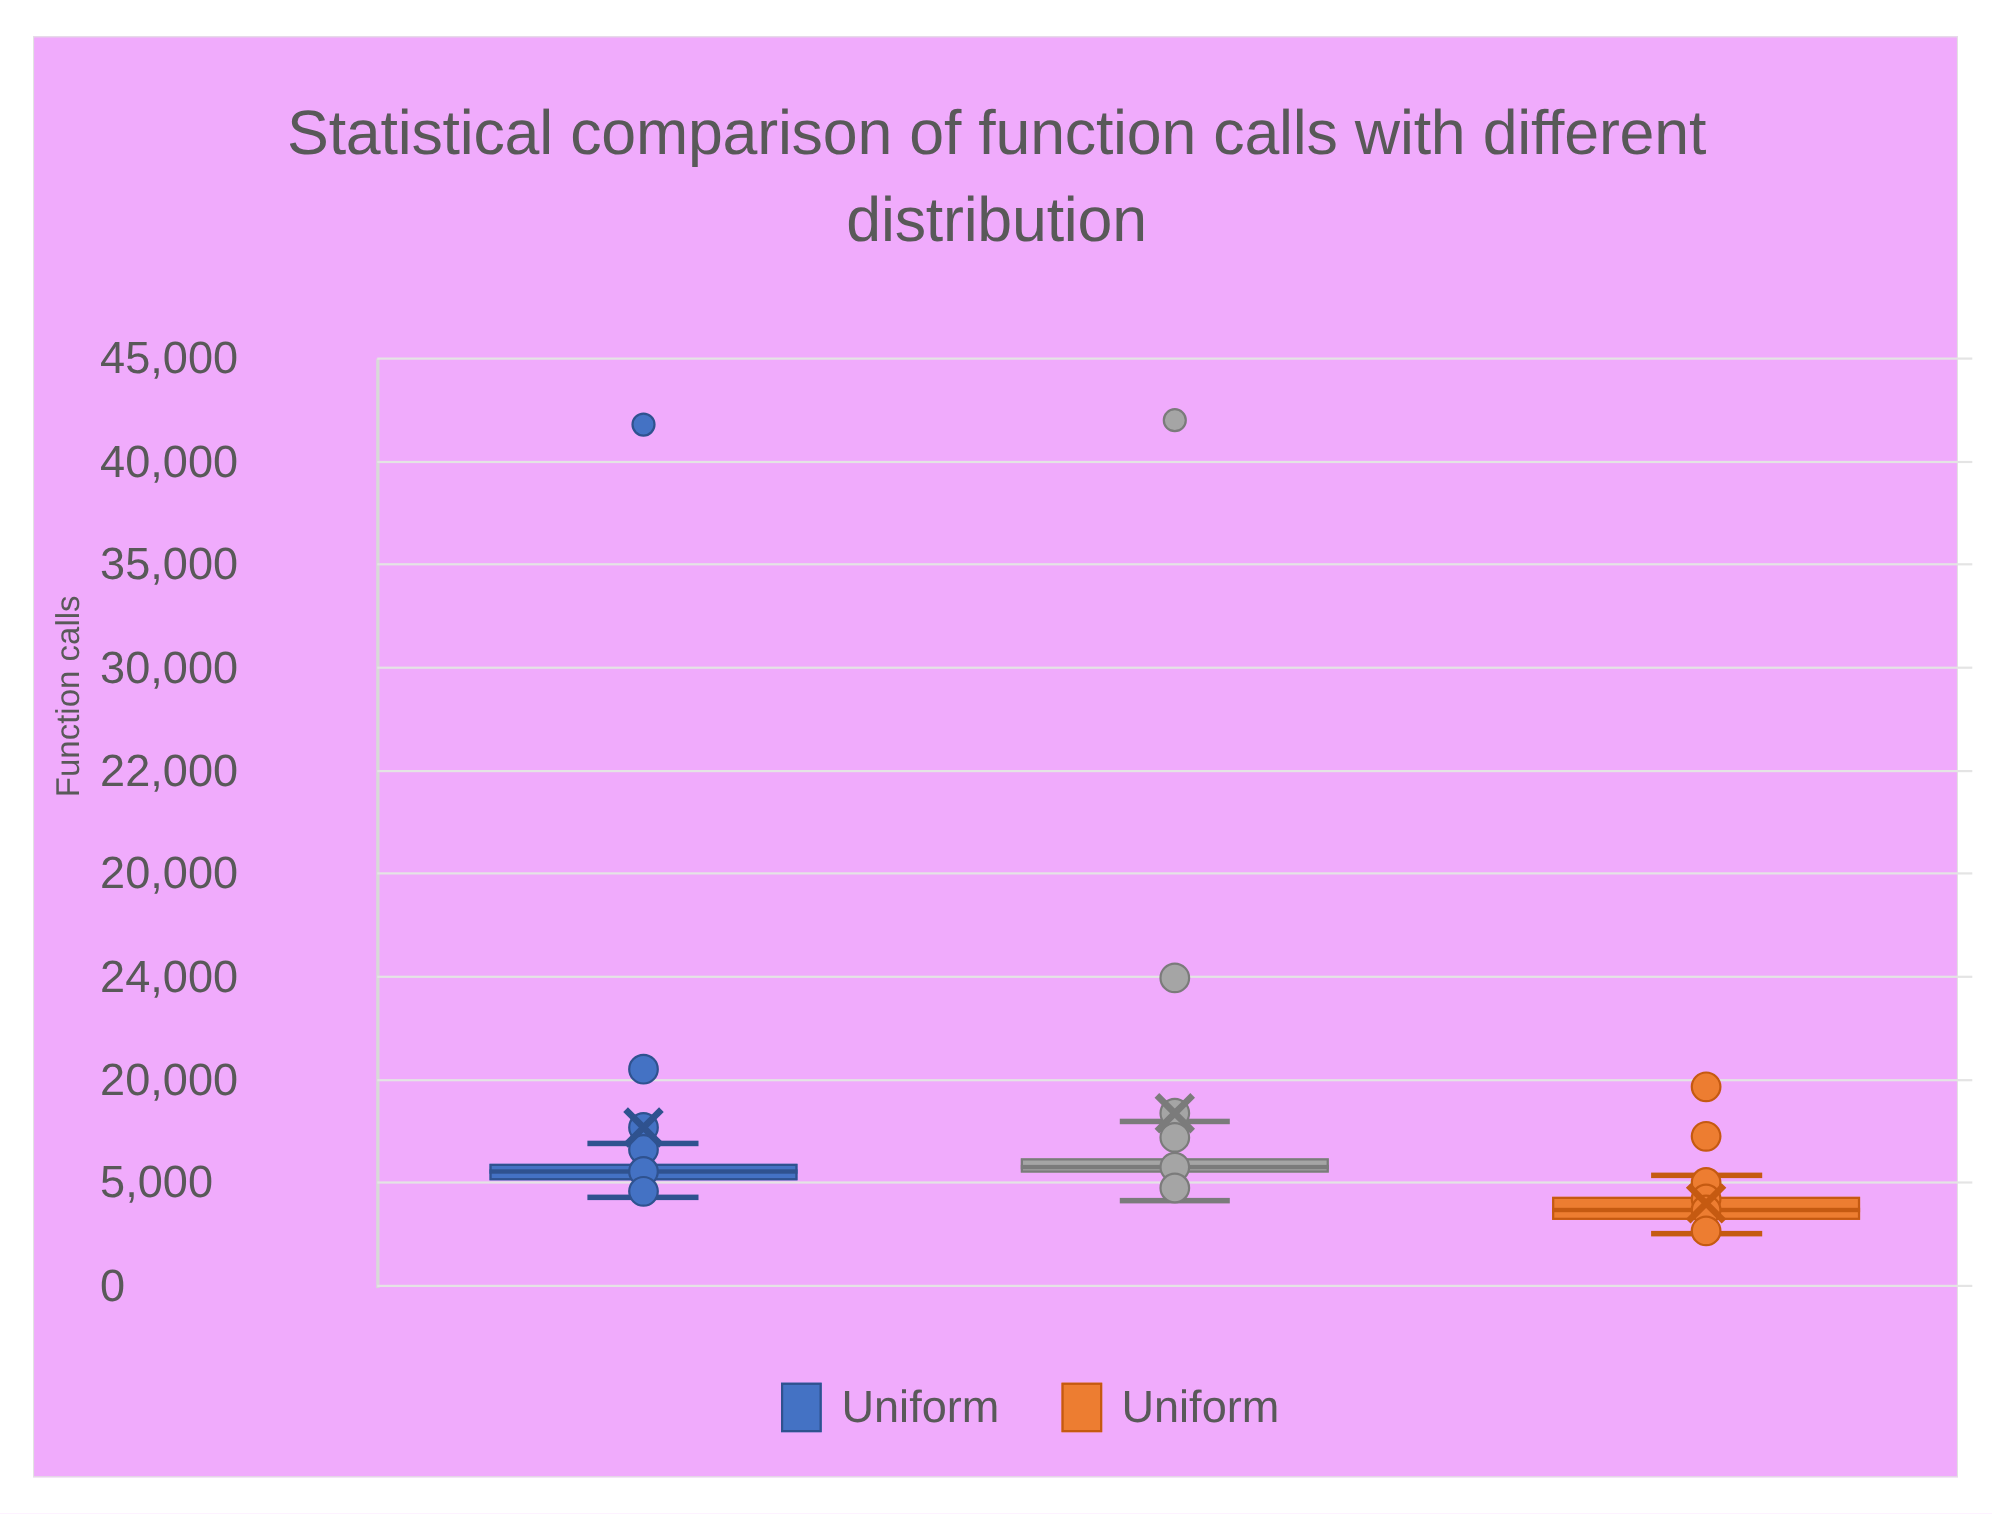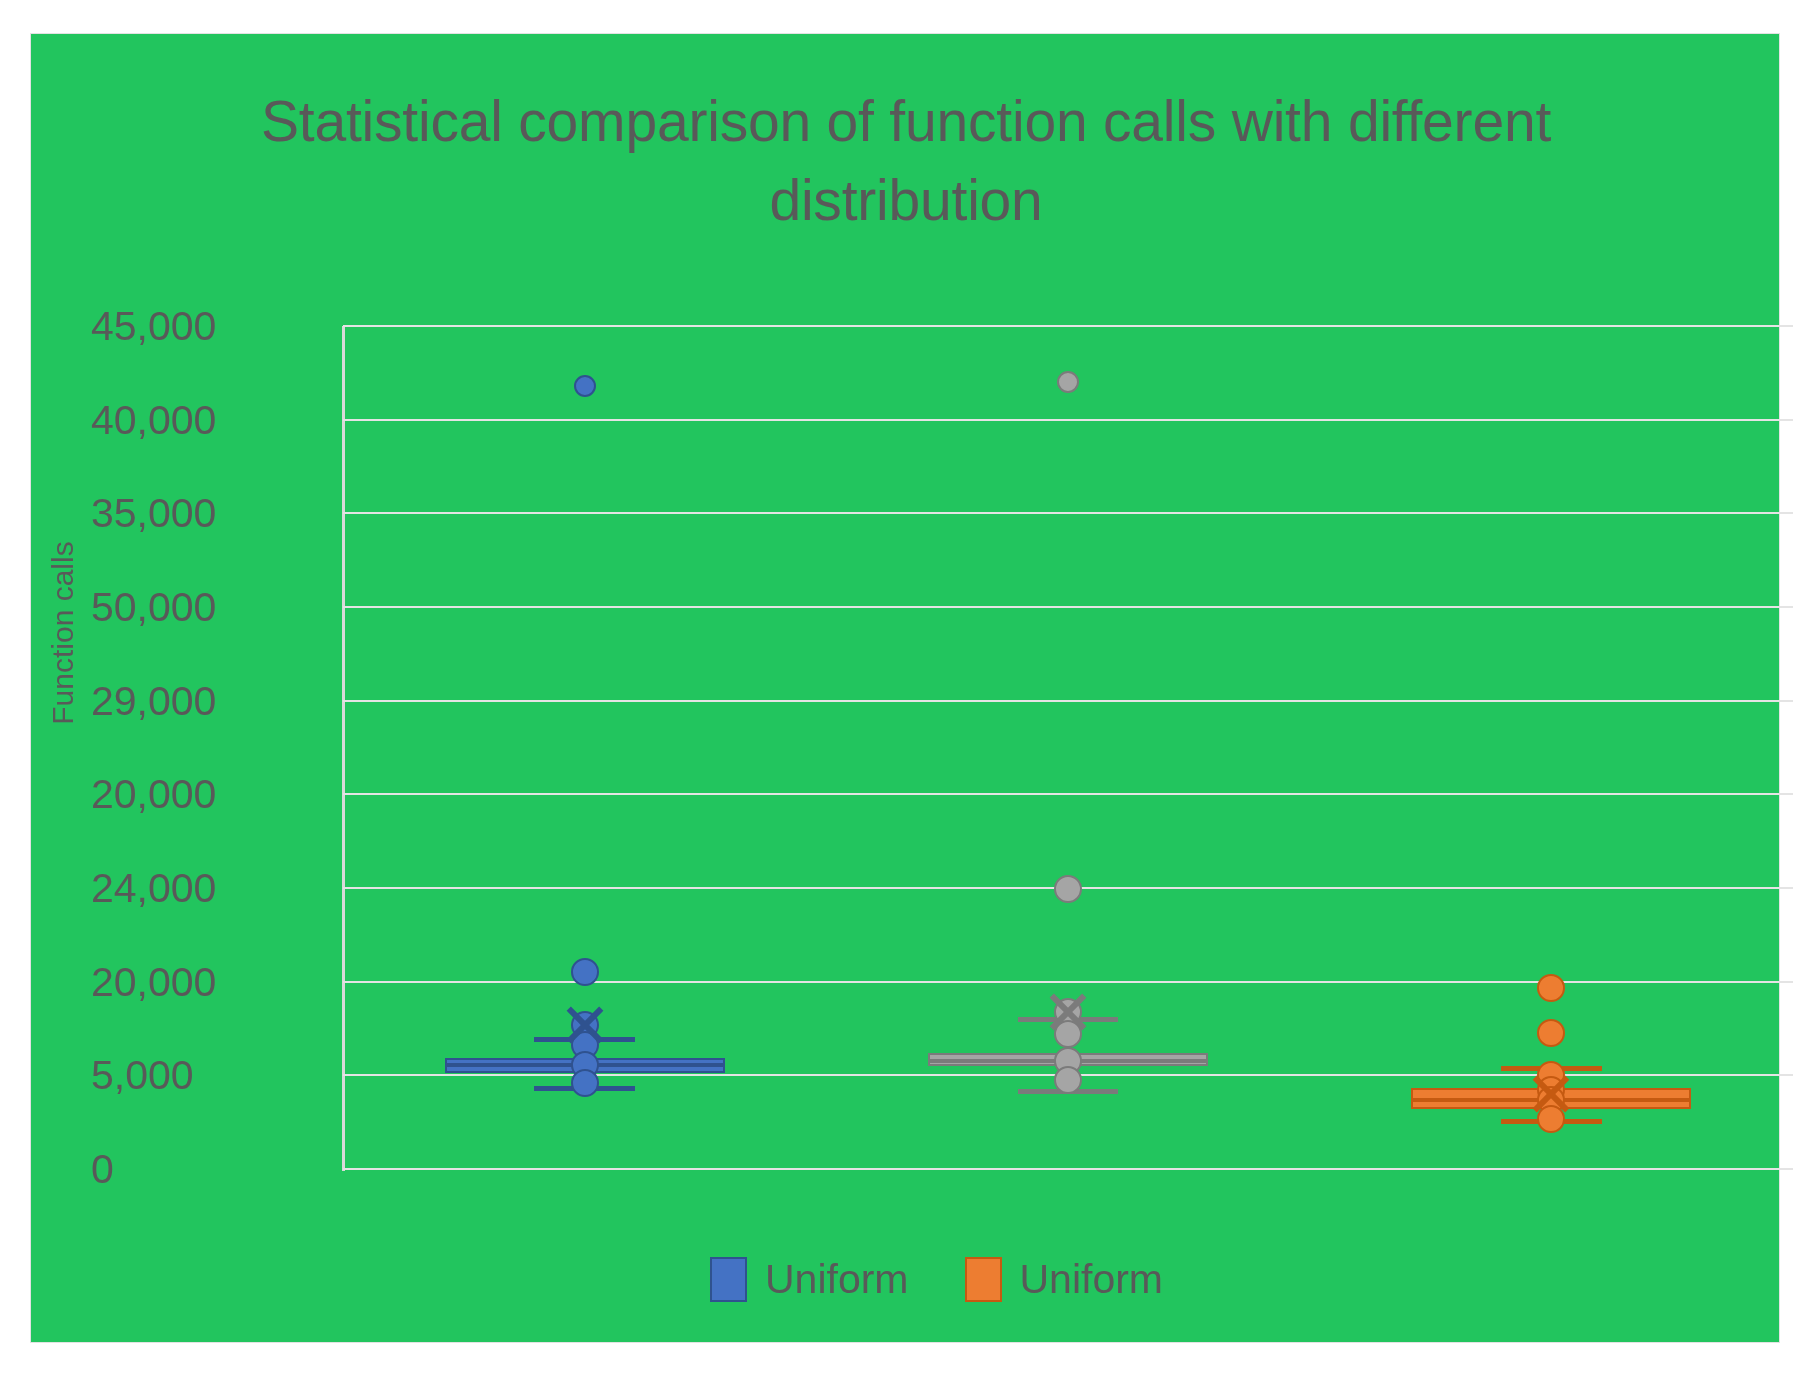--- a/index.html
+++ b/index.html
@@ -13,21 +13,21 @@
     font-family: "Liberation Sans", sans-serif;
     overflow: hidden;
   }
   #chart-frame {
     position: absolute;
     left: 30px;
     top: 33px;
     width: 1750px;
     height: 1310px;
     border: 1px solid #e2e2e2;
-    background: #22c55e;
+    background: #f0abfc;
     box-sizing: border-box;
   }
   #chart-title {
     position: absolute;
     left: 110px;
     top: 48px;
     width: 1530px;
     text-align: center;
     font-size: 57px;
     line-height: 1.38;
@@ -166,22 +166,22 @@
 <div id="chart-frame">
 
   <div id="chart-title">Statistical comparison of function calls with different distribution</div>
 
   <div id="y-axis-title">Function calls</div>
 
   <div id="ytick-layer">
       <div class="ytick-label" style="top: 0px;">45,000</div>
       <div class="ytick-label" style="top: 93.6667px;">40,000</div>
       <div class="ytick-label" style="top: 187.333px;">35,000</div>
-      <div class="ytick-label" style="top: 281px;">50,000</div>
-      <div class="ytick-label" style="top: 374.667px;">29,000</div>
+      <div class="ytick-label" style="top: 281px;">30,000</div>
+      <div class="ytick-label" style="top: 374.667px;">22,000</div>
       <div class="ytick-label" style="top: 468.333px;">20,000</div>
       <div class="ytick-label" style="top: 562px;">24,000</div>
       <div class="ytick-label" style="top: 655.667px;">20,000</div>
       <div class="ytick-label" style="top: 749.333px;">5,000</div>
       <div class="ytick-label" style="top: 843px;">0</div>
     </div>
 
   <div id="y-axis-line"></div>
 
   <div id="plot">

